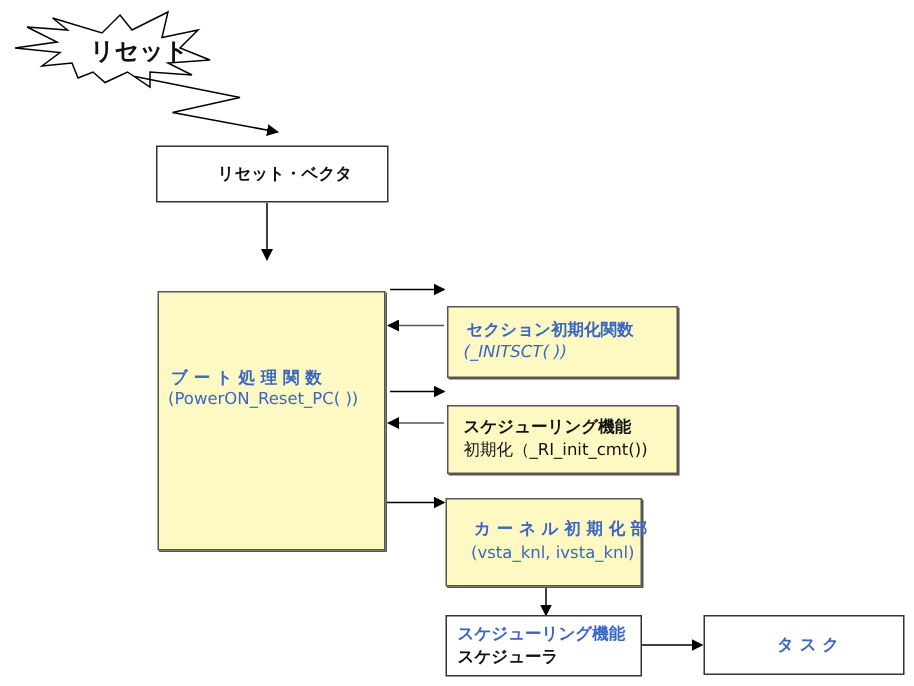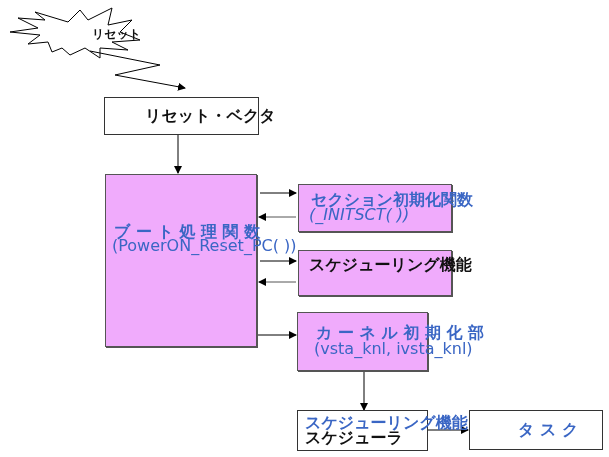--- a/index.html
+++ b/index.html
@@ -1,21 +1,21 @@
 <!DOCTYPE html>
 <html><head>
 <meta charset="utf-8">
 <style>
   html, body { margin:0; padding:0; background:#ffffff; }
   body { width:609px; height:457px; position:relative; overflow:hidden;
          font-family:"DejaVu Sans", sans-serif; }
   .box { position:absolute; box-sizing:border-box; }
   .white { background:#ffffff; border:1px solid #333333; }
-  .gray { background:#f0abfc; border:1px solid #555555; box-shadow: 1px 1px 0 #555; }
-  .txt { position:absolute; font-size:16px; line-height:14px; white-space:nowrap; }
+  .gray { background:#fef9c3; border:1px solid #555555; box-shadow: 1px 1px 0 #555; margin-top: 20px; }
+  .txt { position:absolute; font-size:11px; line-height:14px; white-space:nowrap; }
   .blue { color:#3a66c4; }
   .black { color:#111111; }
   .bold { font-weight:bold; }
   svg.conn { position:absolute; left:0; top:0; }
 </style>
 </head>
 <body>
 
 <svg class="conn" width="609" height="457">
   <defs>
@@ -36,38 +36,39 @@
   <line x1="260" y1="261" x2="296" y2="261" stroke="#000" marker-end="url(#arr)"></line>
   <line x1="296" y1="282" x2="259" y2="282" stroke="#555" marker-end="url(#arr)"></line>
 
   <line x1="257" y1="335" x2="296" y2="335" stroke="#000" marker-end="url(#arr)"></line>
 
   <line x1="364" y1="372" x2="364" y2="410" stroke="#000" marker-end="url(#arr)"></line>
 
   <line x1="428" y1="430" x2="468" y2="430" stroke="#000" marker-end="url(#arr)"></line>
 </svg>
 
-<span class="txt black bold" style="left:60px; top:27px; font-size:12px;margin-left:32px;">リセット</span>
+<span class="txt black bold" style="left:60px; top:27px; font-size:16px;">リセット</span>
 
 <div class="box white" style="left:104px; top:97px; width:155px; height:38px;">
   <span class="txt black bold" style="left:40px; top:11px;">リセット・ベクタ</span>
 </div>
 
 <div class="box gray" style="left:105px; top:174px; width:152px; height:173px;">
   <span class="txt blue bold" style="left:8px; top:50px;">ブ ー ト 処 理 関 数</span>
   <span class="txt blue" style="left:6px; top:64px;">(PowerON_Reset_PC( ))</span>
 </div>
 
 <div class="box gray" style="left:298px; top:184px; width:154px; height:48px;">
   <span class="txt blue bold" style="left:12px; top:8px;">セクション初期化関数</span>
   <span class="txt blue" style="left:10px; top:23px;font-style:italic;">(_INITSCT( ))</span>
 </div>
 
 <div class="box gray" style="left:298px; top:250px; width:154px; height:46px;">
   <span class="txt black bold" style="left:10px; top:7px;">スケジューリング機能</span>
+  <span class="txt black" style="left:10px; top:22px;">初期化（_RI_init_cmt())</span>
 </div>
 
 <div class="box gray" style="left:297px; top:312px; width:131px; height:59px;">
   <span class="txt blue bold" style="left:18px; top:13px;">カ ー ネ ル 初 期 化 部</span>
   <span class="txt blue" style="left:16px; top:29px;">(vsta_knl, ivsta_knl)</span>
 </div>
 
 <div class="box white" style="left:297px; top:410px; width:131px; height:41px;">
   <span class="txt blue bold" style="left:7px; top:5px;">スケジューリング機能</span>
   <span class="txt black bold" style="left:7px; top:20px;">スケジューラ</span>

